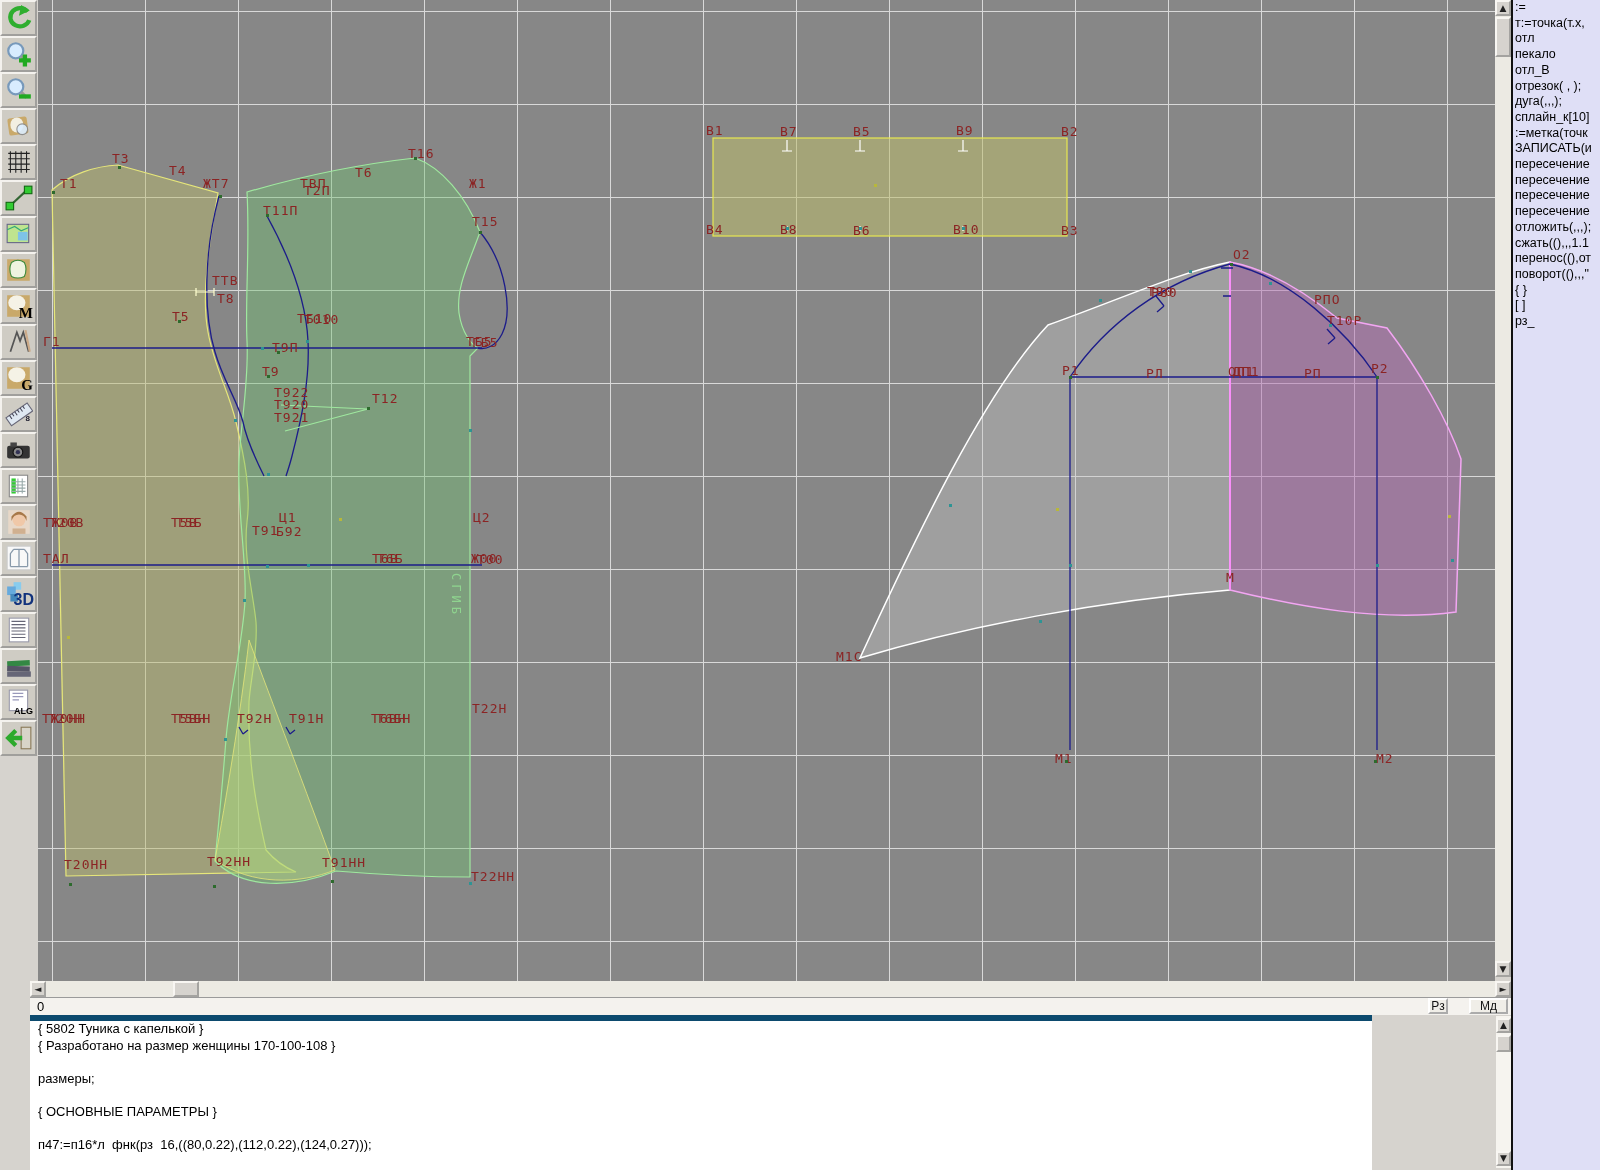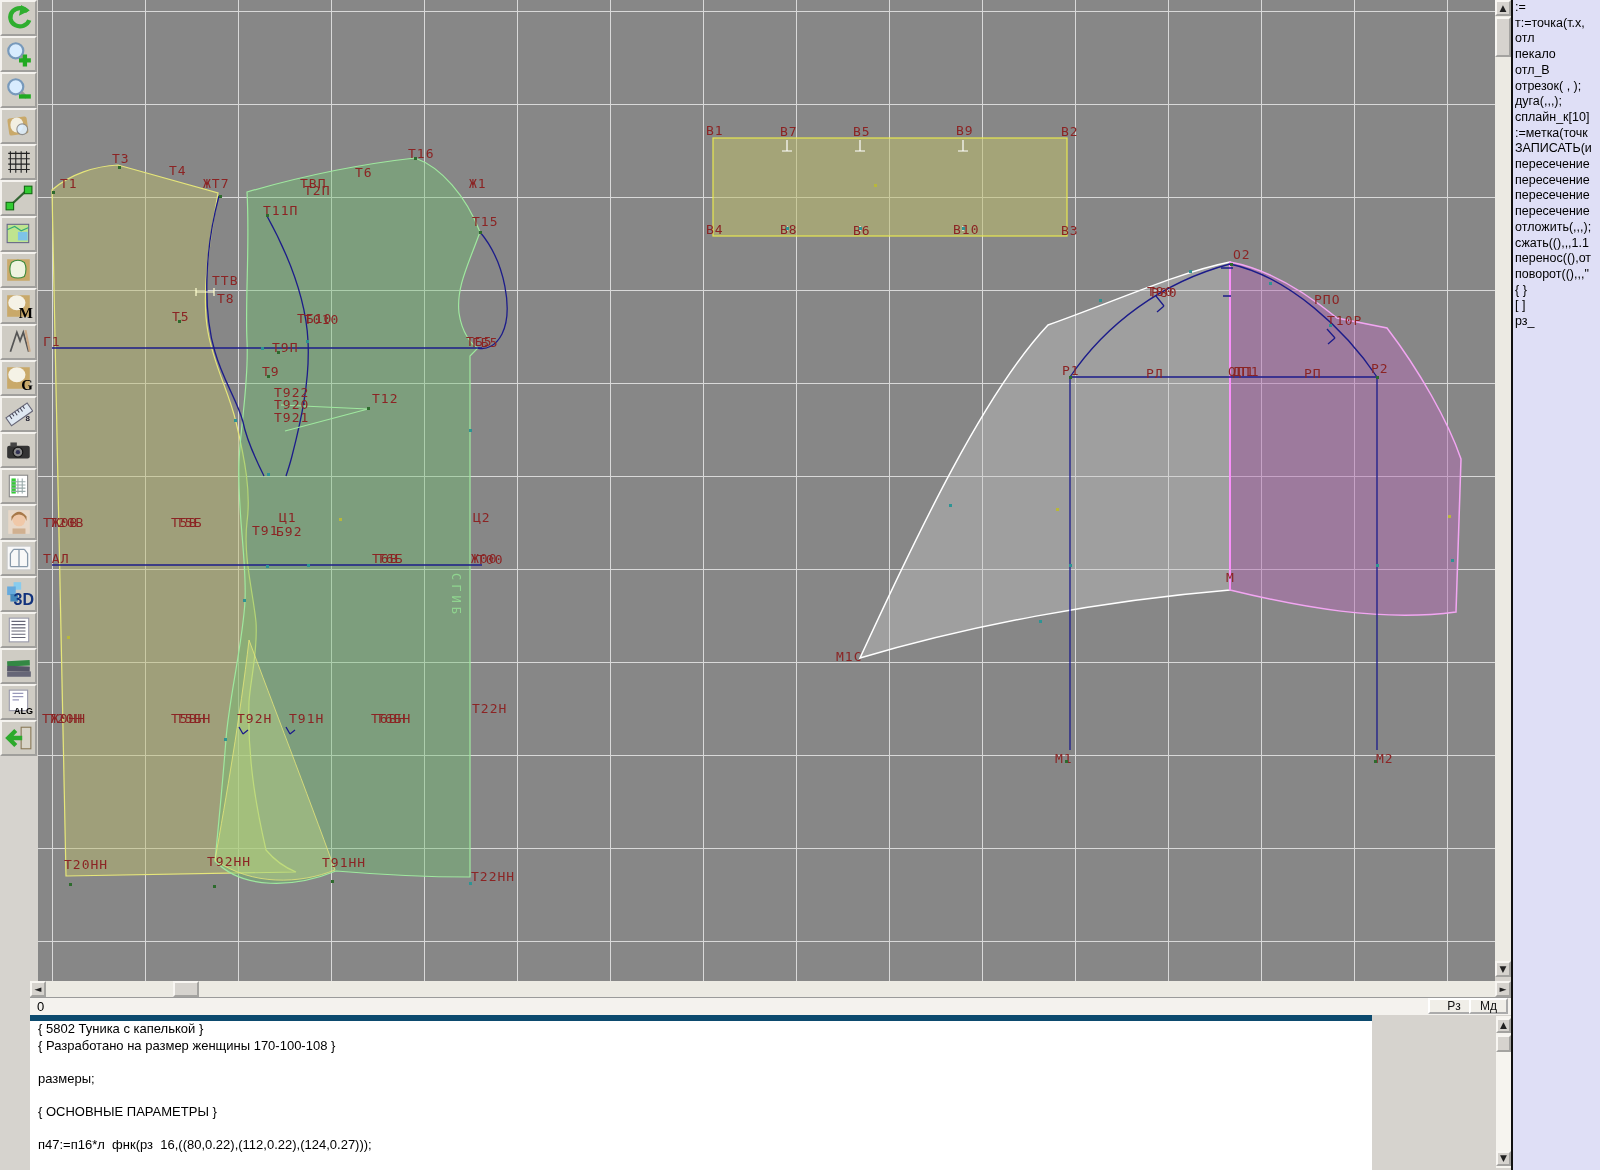--- a/index.html
+++ b/index.html
@@ -379,21 +379,21 @@
   <button class="sbtn" style="left:0;top:961px;width:16px;height:16px">▼</button>
 </div>
 <div class="sb" id="hscroll" style="left:30px;top:981px;width:1481px;height:16px">
   <button class="sbtn" style="left:0;top:0;width:16px;height:16px">◄</button>
   <div class="thumb" style="left:143px;top:0;width:26px;height:16px"></div>
   <button class="sbtn" style="left:1465px;top:0;width:16px;height:16px">►</button>
 </div>
 
 <div id="statusbar">
   <span id="status-zero">0</span>
-  <button class="sbutton" style="left:1398px;width:52px">Рз</button>
+  <button class="sbutton" style="left:1398px;width:20px">Рз</button>
   <button class="sbutton" style="left:1439px;width:39px">Мд</button>
 </div>
 
 <div id="console">
     <div class="cline">{ 5802 Туника с капелькой }</div>
     <div class="cline">{ Разработано на размер женщины 170-100-108 }</div>
     <div class="cline">&nbsp;</div>
     <div class="cline">размеры;</div>
     <div class="cline">&nbsp;</div>
     <div class="cline">{ ОСНОВНЫЕ ПАРАМЕТРЫ }</div>

